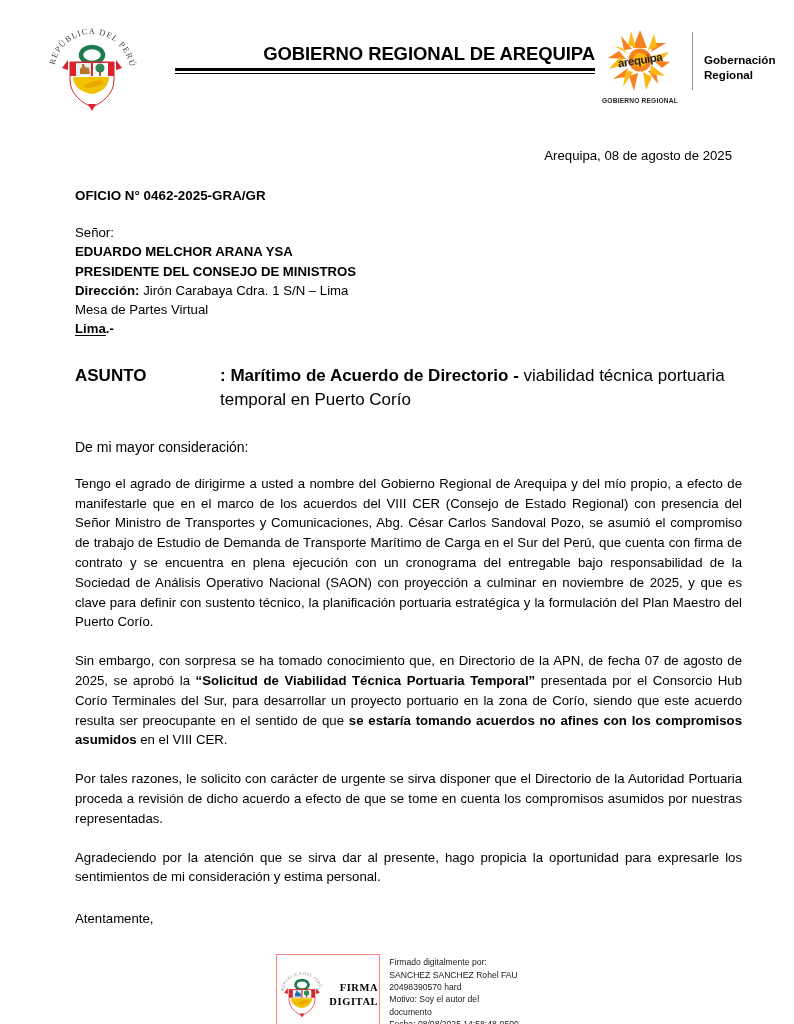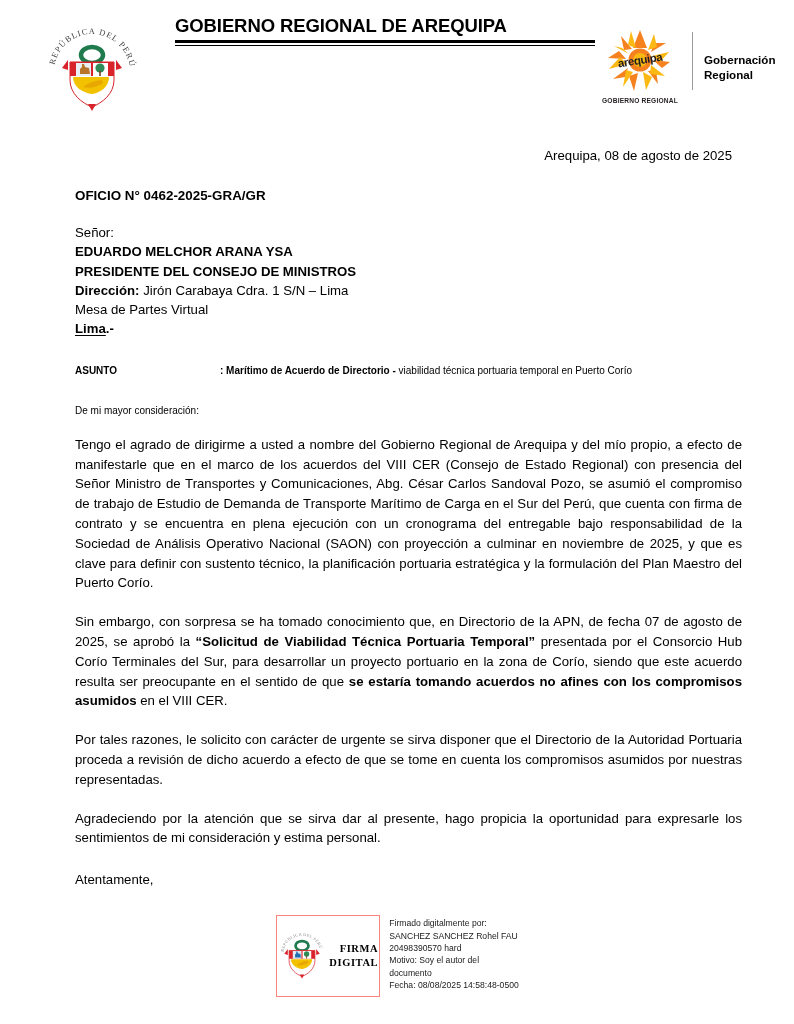--- a/index.html
+++ b/index.html
@@ -26,23 +26,23 @@
   .coat-left {
     position: absolute;
     left: 44px;
     top: 22px;
     width: 96px;
     height: 92px;
   }
   .header-center {
     position: absolute;
     left: 175px;
-    top: 16px;
+    top: 44px;
     width: 420px;
-    text-align: left;
+    text-align: right;
   }
   .header-title {
     font-size: 18.5px;
     font-weight: bold;
     letter-spacing: -0.1px;
     line-height: 1.1;
     white-space: nowrap;
   }
   .rule-thick {
     height: 2.6px;
@@ -117,34 +117,34 @@
   .addressee .b { font-weight: bold; }
   .addressee .u {
     font-weight: bold;
     text-decoration: underline;
     text-underline-offset: 2px;
   }
 
   .asunto-row {
     display: flex;
     margin-top: 25px;
-    font-size: 10px;
+    font-size: 17px;
     line-height: 1.42;
   }
   .asunto-label {
     font-weight: bold;
     width: 145px;
     flex: 0 0 145px;
   }
   .asunto-value { flex: 1; }
   .asunto-value .b { font-weight: bold; }
 
   .salutation {
     margin-top: 27px;
-    font-size: 10px;
+    font-size: 14px;
   }
   .para {
     margin-top: 19px;
     font-size: 13.2px;
     line-height: 1.50;
     text-align: justify;
   }
   .para b { font-weight: bold; }
   .closing {
     margin-top: 24px;

